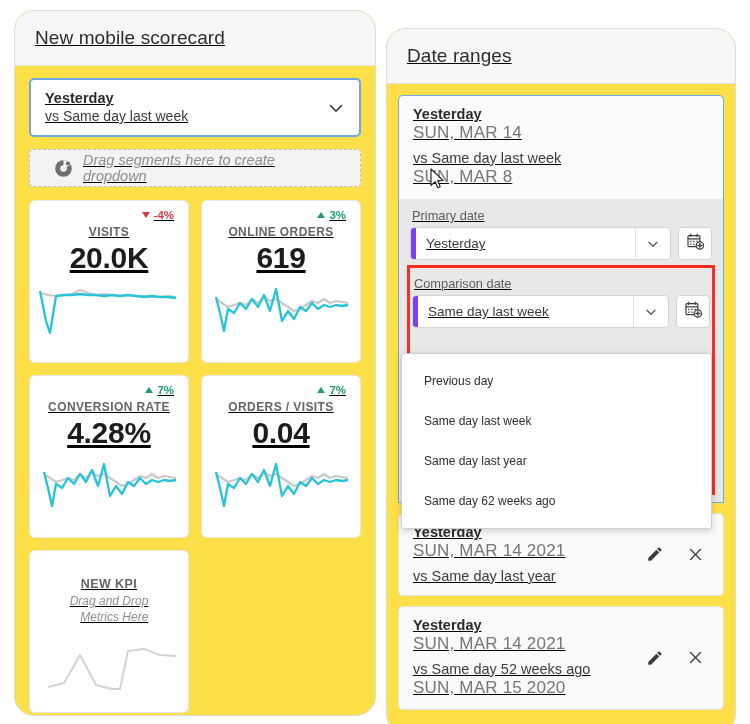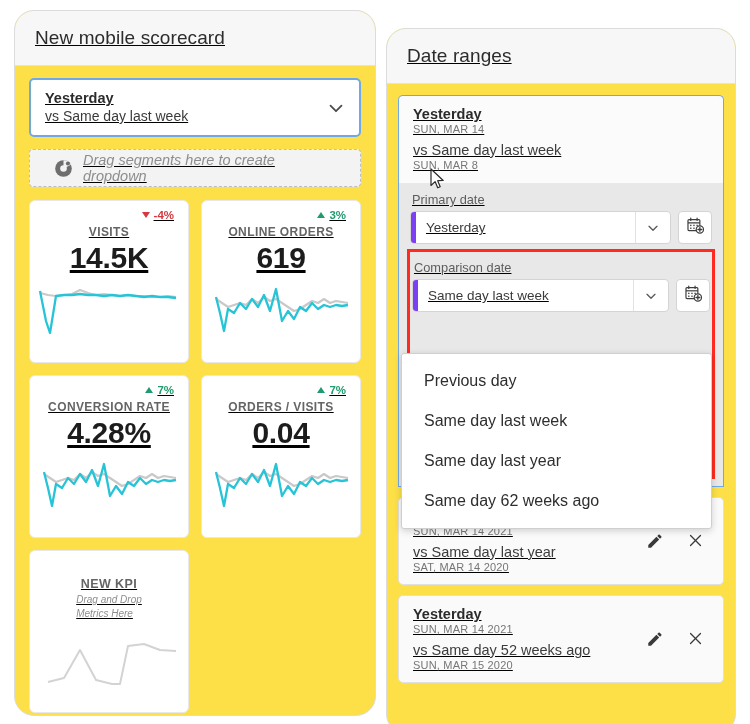--- a/index.html
+++ b/index.html
@@ -100,40 +100,40 @@
   }
   .kpi-value {
     margin-top: 2px;
     font-size: 30px; font-weight: 700; color:#1c1c1c;
     letter-spacing: -.3px;
   }
   .spark { margin-top: 2px; width: 150px; height: 62px; }
 
   .kpi-card.new-kpi { justify-content:flex-start; padding-top: 26px; }
   .newkpi-title { font-size: 12.5px; font-weight:700; color:#656565; letter-spacing:.4px;}
-  .newkpi-sub { font-size: 10px; font-style: italic; color:#8d8d8d; text-align:left; line-height:1.35; margin-top:2px;}
+  .newkpi-sub { font-size: 12px; font-style: italic; color:#8d8d8d; text-align:right; line-height:1.35; margin-top:2px;}
 
   
   .rp-body { padding: 11px 11px 0 11px; }
 
   .dr-card {
     background:#fafafa;
     border: 1px solid #e0e0e0;
     border-radius: 5px;
     padding: 10px 14px 12px 14px;
     position: relative;
   }
   .dr-card.selected {
     border: 1px solid #6fa8e8;
     border-bottom: none;
     border-radius: 5px 5px 0 0;
     background:#fbfbfb;
   }
   .dr-title { font-size: 14.5px; font-weight:700; color:#2b2b2b; }
-  .dr-sub   { font-size: 11px; color:#767676; letter-spacing:.2px; margin-top:1px;}
+  .dr-sub   { font-size: 17px; color:#767676; letter-spacing:.2px; margin-top:1px;}
   .dr-vs    { font-size: 14.5px; color:#3c3c3c; margin-top: 7px;}
 
   .dr-expand {
     border: 1px solid #6fa8e8;
     border-top: none;
     background:#e8e8e8;
     padding: 6px 11px 10px 11px;
   }
   .field-label { font-size: 12.8px; color:#5d5d5d; margin: 3px 0 4px 2px; }
 
@@ -175,21 +175,21 @@
     border: 1px solid #cfcfcf;
     border-radius: 3px;
     box-shadow: 0 2px 7px rgba(0,0,0,.17);
     padding: 7px 0;
     z-index: 40;
   }
   .menu-item {
     height: 40px;
     display:flex; align-items:center;
     padding: 0 0 0 22px;
-    font-size: 16px;
+    font-size: 12px;
     color:#2e2e2e;
   }
 
   
   .hist-card {
     background:#fafafa;
     border:1px solid #e0e0e0;
     border-radius:5px;
     margin-top: 10px;
     padding: 10px 12px 11px 14px;
@@ -239,21 +239,21 @@
       </div>
 
       <div class="kpi-grid">
 
         <div class="kpi-card">
           <div class="kpi-delta down">
             <span class="tri down"></span>
             <span>-4%</span>
           </div>
           <div class="kpi-name">VISITS</div>
-          <div class="kpi-value">14.5K</div>
+          <div class="kpi-value">20.0K</div>
           <svg class="spark" viewBox="0 0 150 62" preserveAspectRatio="none">
             <polyline fill="none" stroke="#c9c9c9" stroke-width="2.2" stroke-linejoin="round" points="6,16 14,18 22,19 30,18 38,17 46,13 54,16 62,18 70,17 78,18 86,19 94,18 102,19 110,19 118,20 126,20 134,19 142,20"></polyline>
             <polyline fill="none" stroke="#27c3d6" stroke-width="2.3" stroke-linejoin="round" points="6,14 12,44 16,56 22,19 30,18 38,18 46,17 54,18 62,18 70,19 78,18 86,19 94,18 102,19 110,20 118,19 126,20 134,20 142,21"></polyline>
           </svg>
         </div>
 
         <div class="kpi-card">
           <div class="kpi-delta up">
             <span class="tri up"></span>
             <span>3%</span>
@@ -388,21 +388,20 @@
             <div style="height:158px"></div>
           </div>
         </div>
       </div>
 
       <div class="hist-card">
         <div class="hist-text">
           <div class="dr-title">Yesterday</div>
           <div class="dr-sub">SUN, MAR 14 2021</div>
           <div class="dr-vs">vs Same day last year</div>
-          <div class="dr-sub">SAT, MAR 14 2020</div>
         </div>
         <div class="hist-actions">
           <span class="icon-btn">
             <svg viewBox="0 0 24 24" width="18" height="18" fill="currentColor">
                 <path d="M3 17.3 L3 21 L6.7 21 L17.6 10.1 L13.9 6.4 Z M20.4 7.3 C20.8 6.9 20.8 6.2 20.4 5.8 L18.2 3.6 C17.8 3.2 17.1 3.2 16.7 3.6 L15 5.3 L18.7 9 Z"></path>
               </svg>
           </span>
           <span class="icon-btn">
             <svg viewBox="0 0 24 24" width="17" height="17" fill="none" stroke="currentColor" stroke-width="1.8" stroke-linecap="round">
                 <line x1="5" y1="5" x2="19" y2="19"></line>

